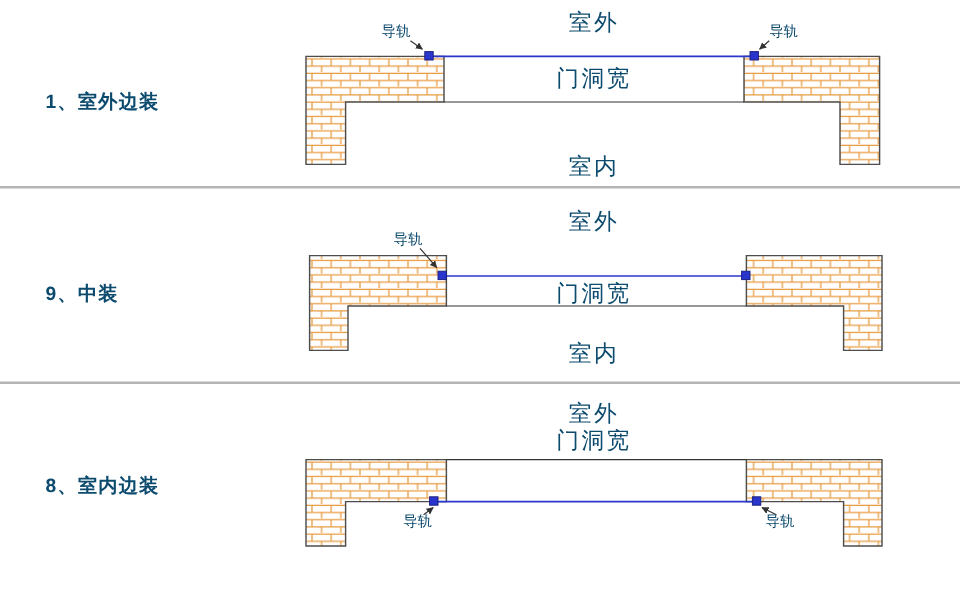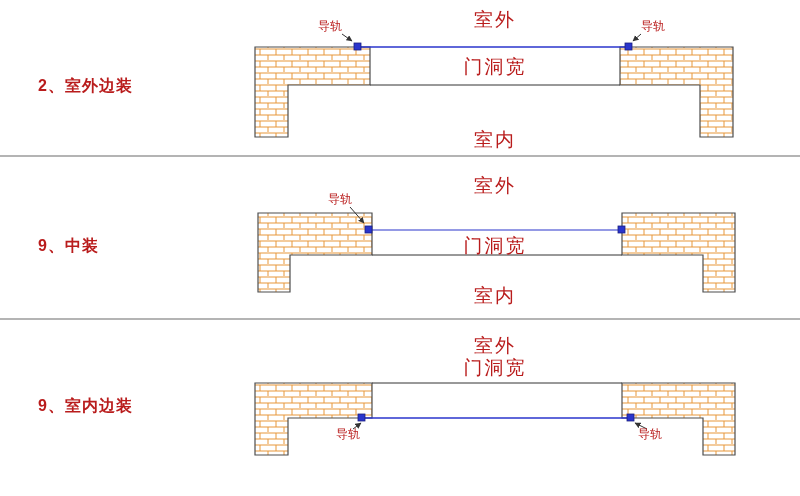--- a/index.html
+++ b/index.html
@@ -15,21 +15,21 @@
     overflow: hidden;
     font-family: "Liberation Sans", "DejaVu Sans", sans-serif;
   }
   .gfx {
     position: absolute;
     left: 0;
     top: 0;
   }
   .lbl {
     position: absolute;
-    color: #b91c1c;
+    color: #0c4a6e;
     white-space: nowrap;
     line-height: 1.1;
   }
   .big {
     font-size: 19px;
     letter-spacing: 2px;
   }
   .ctr {
     width: 84px;
     text-align: center;
@@ -88,28 +88,28 @@
     <rect x="358" y="414" width="7" height="7" fill="#2a35cc" stroke="#1a1f80" stroke-width="0.8"></rect>
     <rect x="627" y="414" width="7" height="7" fill="#2a35cc" stroke="#1a1f80" stroke-width="0.8"></rect>
     <line x1="353" y1="429" x2="361" y2="423" stroke="#333333" stroke-width="1" marker-end="url(#arrow)"></line>
     <line x1="647" y1="429" x2="635" y2="423" stroke="#333333" stroke-width="1" marker-end="url(#arrow)"></line>
   </svg>
 
   <div class="lbl big ctr" style="left:453px; top:10px;">室外</div>
   <div class="lbl small" style="left:318px; top:20px;">导轨</div>
   <div class="lbl small" style="left:641px; top:20px;">导轨</div>
   <div class="lbl big ctr" style="left:453px; top:57px;">门洞宽</div>
-  <div class="lbl idx" style="left:38px; top:77px;">2、室外边装</div>
+  <div class="lbl idx" style="left:38px; top:77px;">1、室外边装</div>
   <div class="lbl big ctr" style="left:453px; top:130px;">室内</div>
 
   <div class="lbl big ctr" style="left:453px; top:176px;">室外</div>
   <div class="lbl small" style="left:328px; top:193px;">导轨</div>
   <div class="lbl idx" style="left:38px; top:237px;">9、中装</div>
   <div class="lbl big ctr" style="left:453px; top:236px;">门洞宽</div>
   <div class="lbl big ctr" style="left:453px; top:286px;">室内</div>
 
   <div class="lbl big ctr" style="left:453px; top:336px;">室外</div>
   <div class="lbl big ctr" style="left:453px; top:358px;">门洞宽</div>
-  <div class="lbl idx" style="left:38px; top:397px;">9、室内边装</div>
+  <div class="lbl idx" style="left:38px; top:397px;">8、室内边装</div>
   <div class="lbl small" style="left:336px; top:428px;">导轨</div>
   <div class="lbl small" style="left:638px; top:428px;">导轨</div>
 
 </div>
 
 </body></html>

